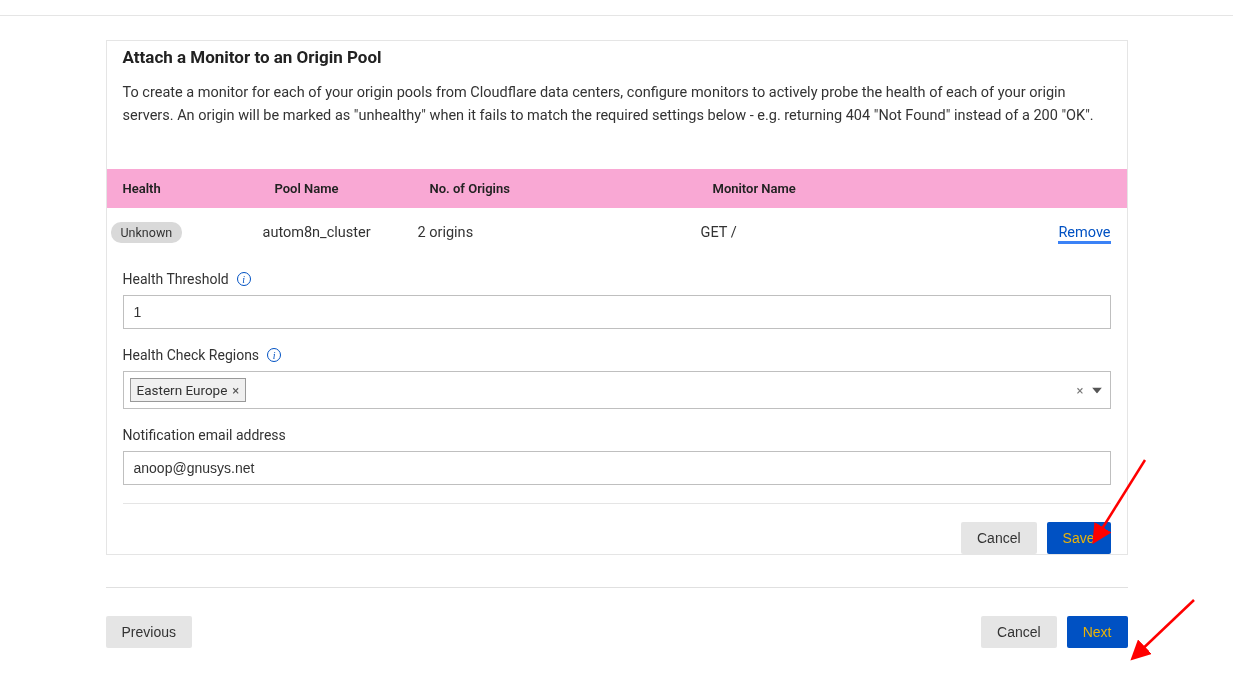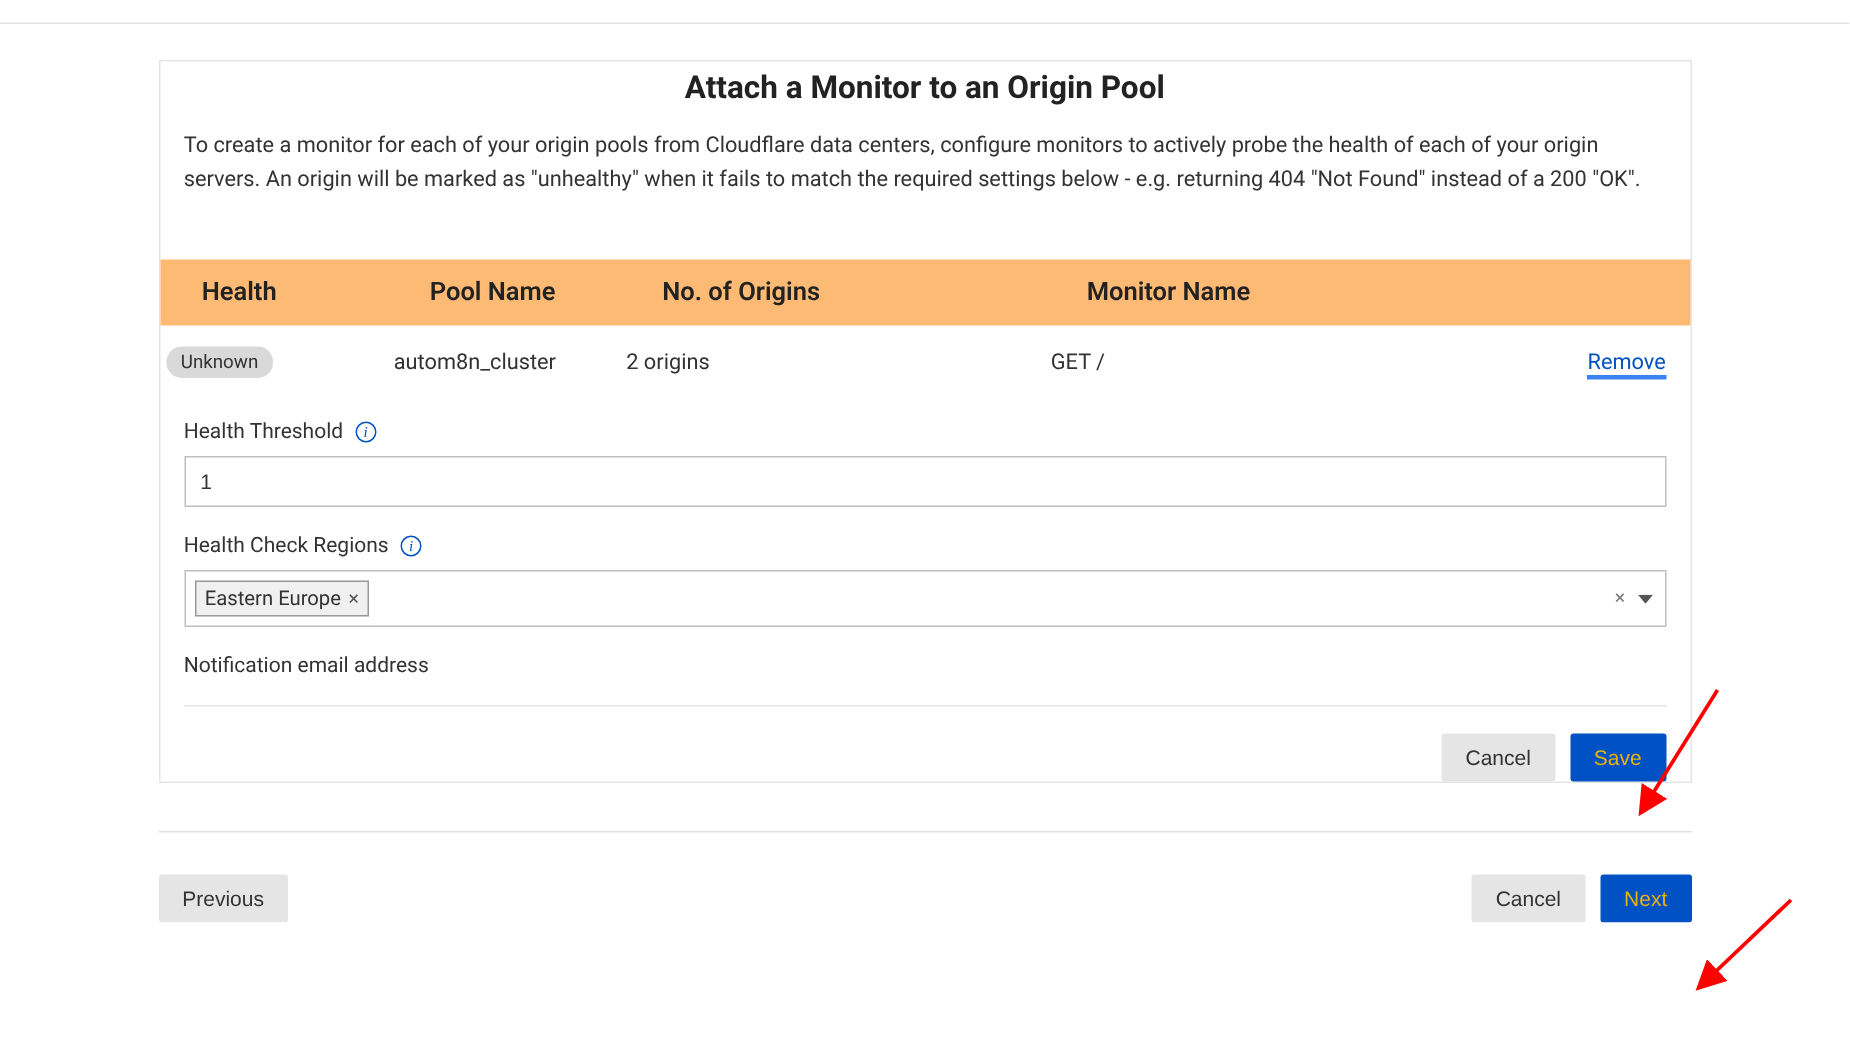--- a/index.html
+++ b/index.html
@@ -26,40 +26,39 @@
       padding-top: 40px;
     }
     .panel {
       border: 1px solid #e5e5e5;
       padding: 0;
     }
     .panel-inner {
       padding: 0 16px 22px 16px;
     }
     h1 {
-      font-size: 21px;
+      font-size: 17px;
       font-weight: 700;
       color: #222;
       margin-bottom: 14px;
       padding-top: 6px;
-      text-align: center;
     }
     .description {
       font-size: 14.5px;
       line-height: 1.6;
       color: #333;
       margin-bottom: 20px;
     }
     .table-header {
       display: flex;
-      background: #fdba74;
-      padding: 12px 28px;
+      background: #f9a8d4;
+      padding: 12px 16px;
       font-weight: 600;
       color: #222;
-      font-size: 17px;
+      font-size: 13px;
     }
     .table-row {
       display: flex;
       padding: 14px 16px 8px 4px;
       align-items: center;
       font-size: 14.5px;
       color: #333;
     }
     .col-health { width: 152px; flex-shrink: 0; }
     .col-pool { width: 155px; flex-shrink: 0; }
@@ -264,20 +263,21 @@
                 </svg>
             </span>
           </div>
         </div>
       </div>
 
       <div class="form-group">
         <div class="form-label">
           <span>Notification email address</span>
         </div>
+        <input type="text" class="text-input" value="anoop@gnusys.net" style="">
       </div>
     </div>
 
     <hr class="divider">
 
     <div class="button-row">
       <button class="btn btn-secondary">Cancel</button>
       <button class="btn btn-primary">Save</button>
     </div>
   </div>

